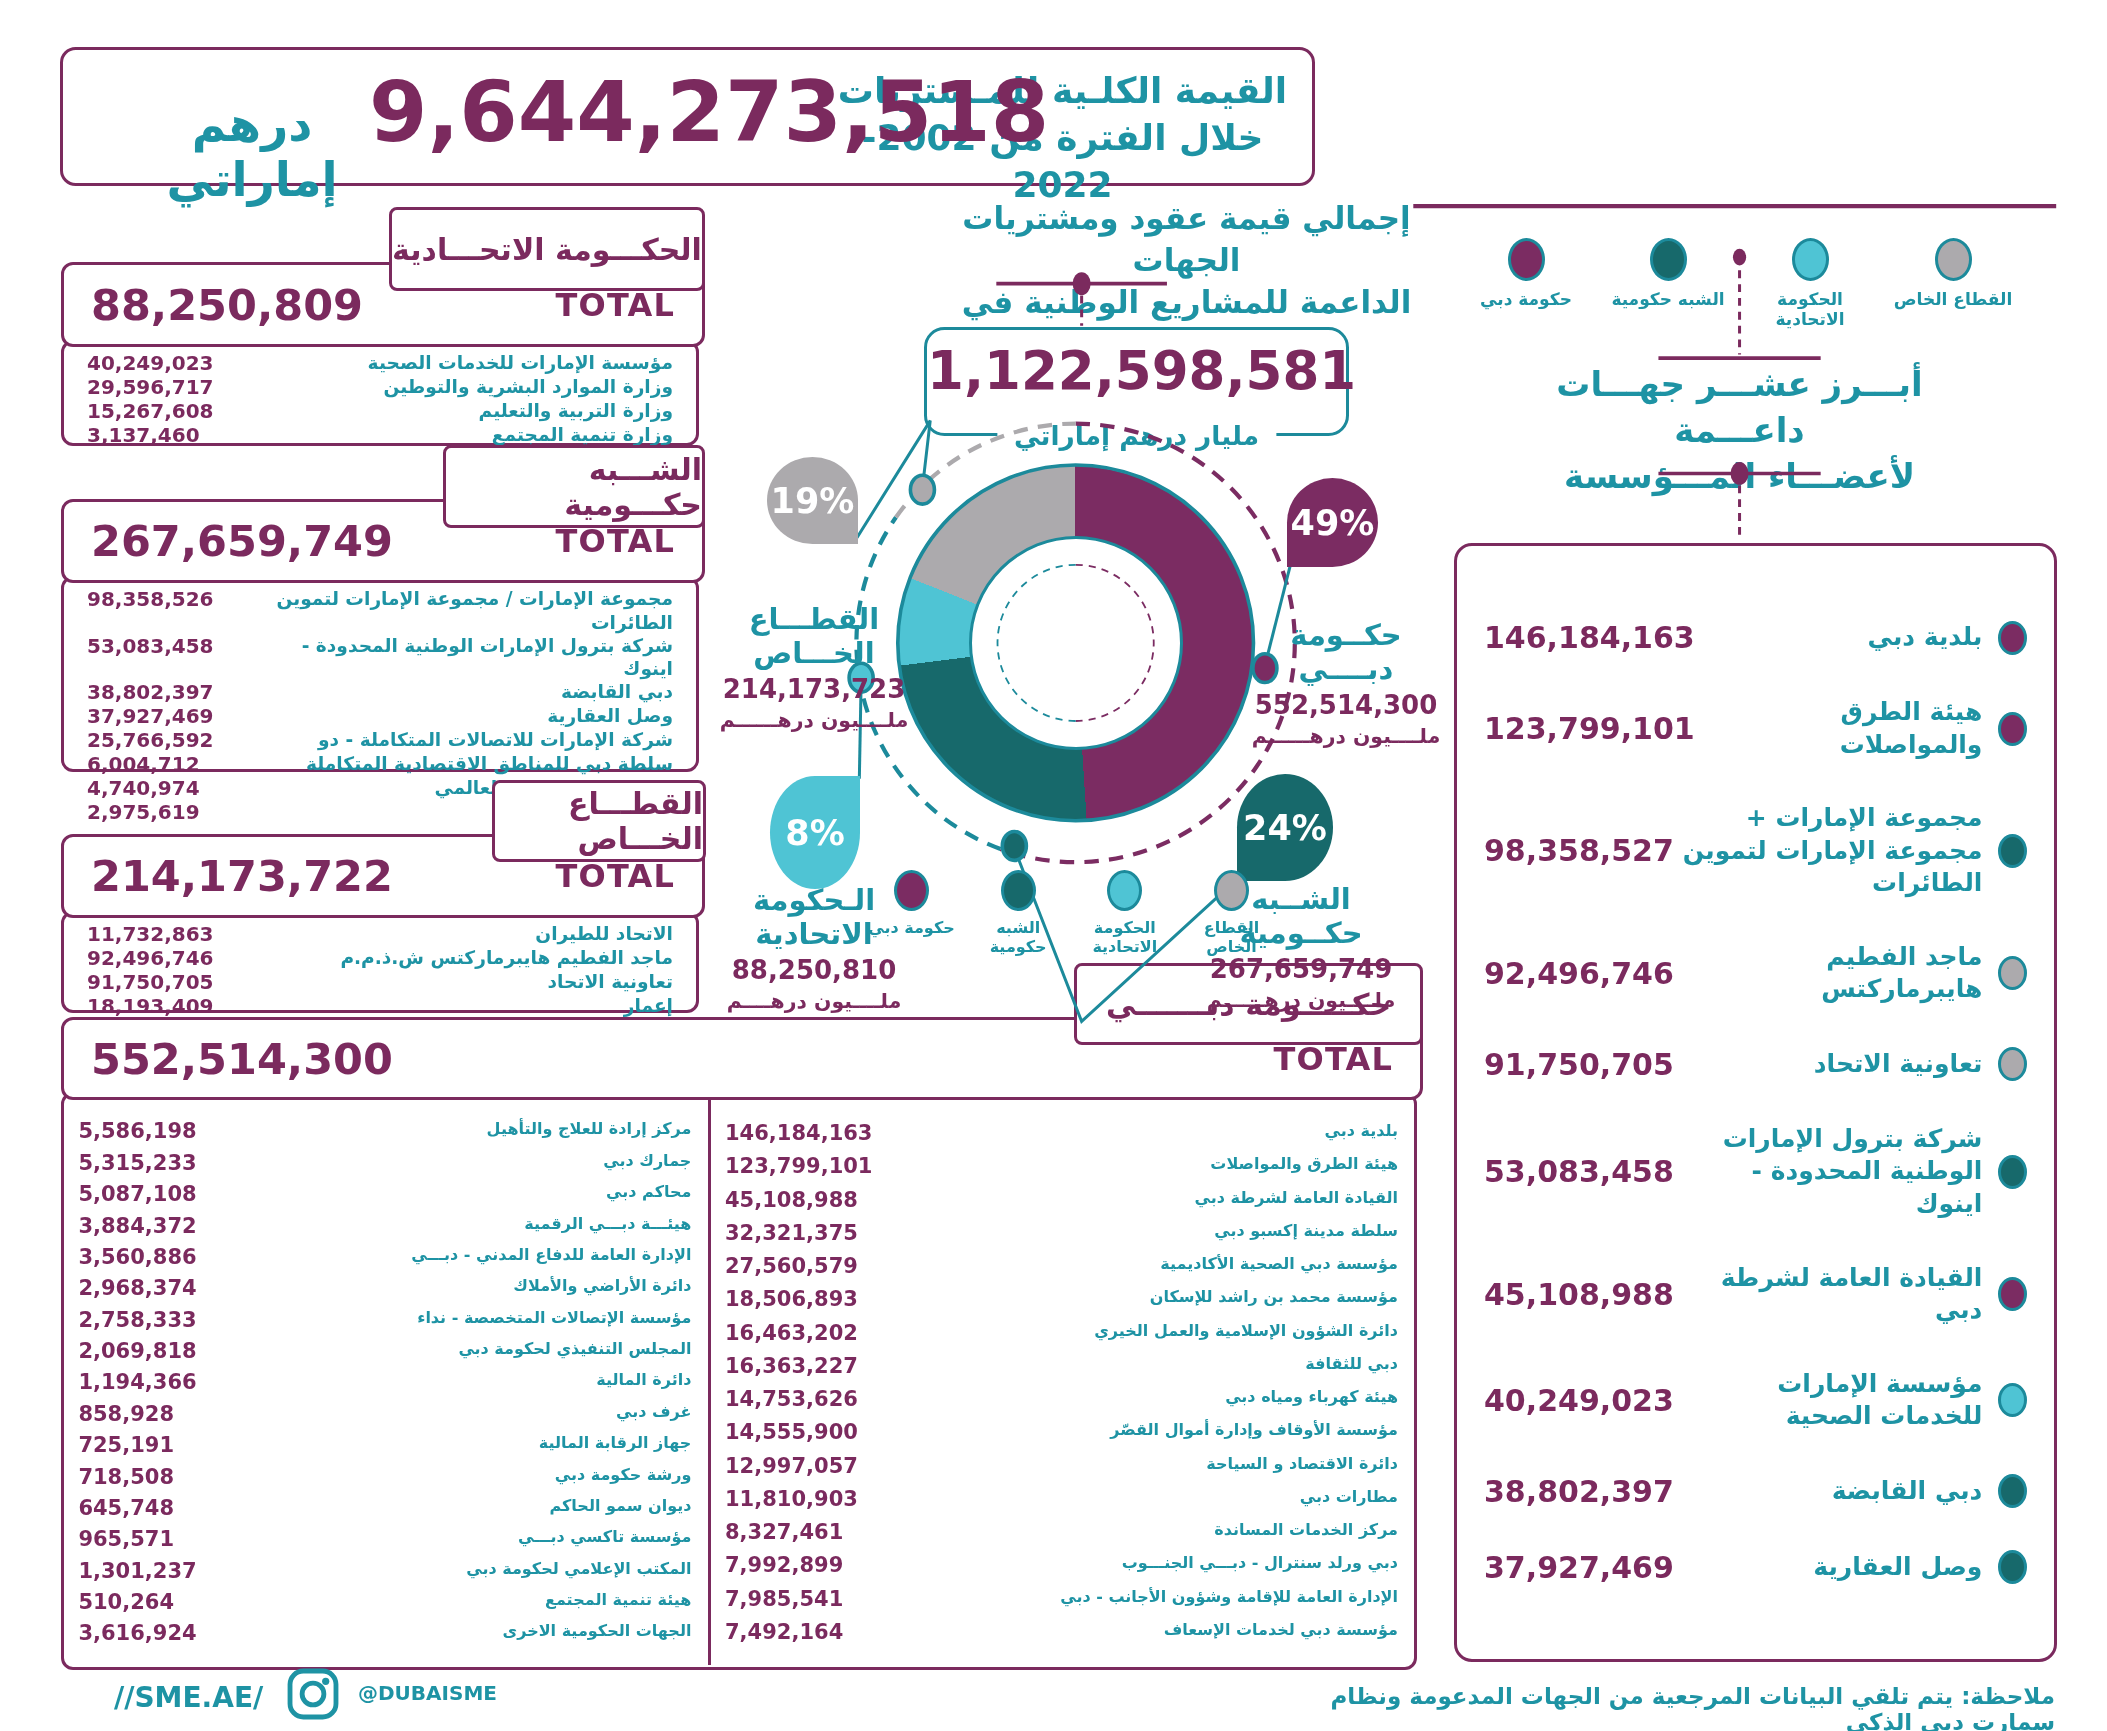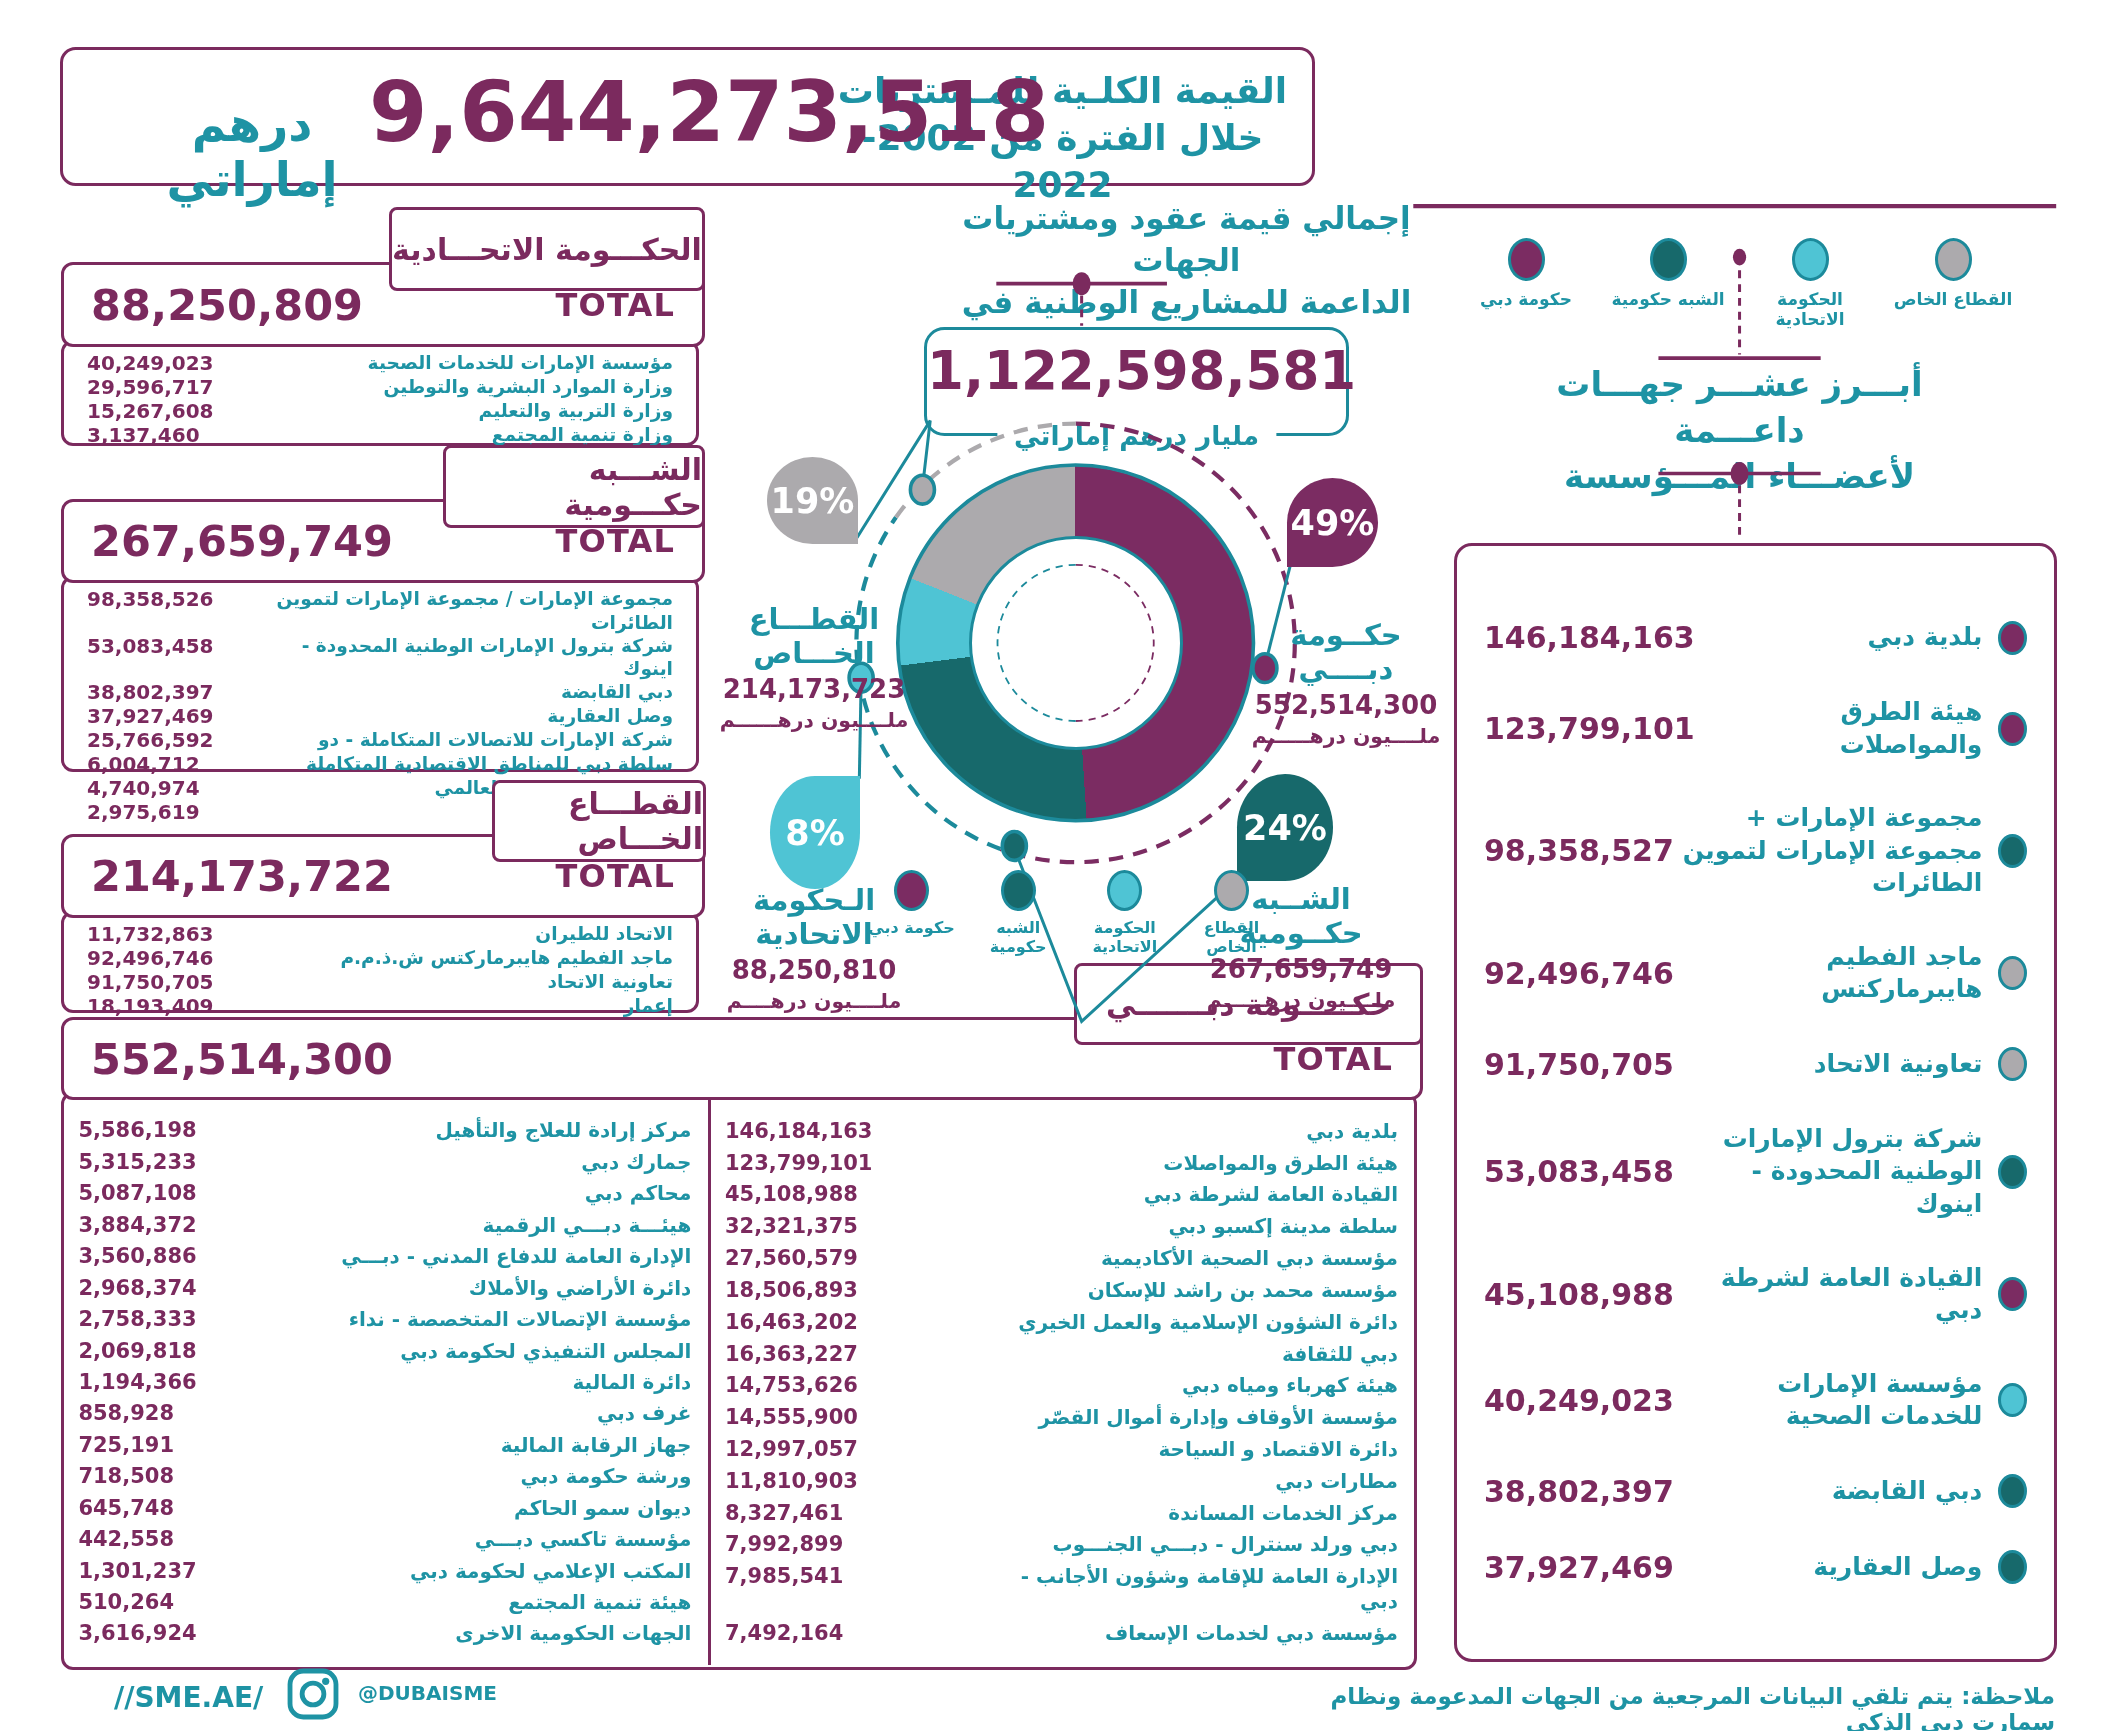--- a/index.html
+++ b/index.html
@@ -38,21 +38,21 @@
   .items-private{left:61px;top:911px;width:638px;height:102px;}
   
   .tab-dubai{left:1074px;top:963px;width:343px;height:76px;}
   .bar-dubai{left:61px;top:1017px;width:1356px;height:77px;}
   .items-dubai{left:61px;top:1092px;width:1356px;height:578px;border:3px solid var(--purple);border-radius:12px;background:#fff;box-sizing:border-box;}
   .dv{position:absolute;left:644px;top:2.4px;width:3px;height:calc(100% - 4.8px);background:var(--purple);}
   .dcol{position:absolute;top:17px;height:541px;display:flex;flex-direction:column;justify-content:space-evenly;}
   .dcol-left{left:14.4px;width:613px;}
   .dcol-right{left:661px;width:673px;}
   .dcol .ival{font-size:21px;min-width:180px;}
-  .dcol .iname{font-size:20px;max-width:385px;}
+  .dcol .iname{font-size:16px;max-width:385px;}
   
   .rp-legend{left:1454px;top:238px;width:604px;height:96px;}
   .rp-legend-item{position:absolute;top:0;width:126px;display:flex;flex-direction:column;align-items:center;gap:8.4px;}
   .lg-dot{width:31px;height:37px;border-radius:50%;border:3.6px solid var(--ring);box-sizing:content-box;}
   .rp-legend-item .lg-label{color:var(--teal);font-size:17px;direction:rtl;text-align:center;}
   .rp-title{left:1535px;top:362px;width:409px;text-align:center;color:var(--teal);font-size:34px;line-height:1.35;direction:rtl;}
   .tt-box{left:1454px;top:543px;width:603px;height:1119px;border:3px solid var(--purple);border-radius:18px;background:#fff;
     box-sizing:border-box;display:flex;flex-direction:column;justify-content:space-evenly;padding:33px 27px;}
   .tt-row{display:flex;flex-direction:row;align-items:center;direction:ltr;}
   .tt-val{color:var(--purple);font-size:30px;min-width:198px;text-align:left;}
@@ -363,21 +363,21 @@
           <span class="ival">718,508</span>
           <span class="iname">ورشة حكومة دبي</span>
         </div>
 
         <div class="irow">
           <span class="ival">645,748</span>
           <span class="iname">ديوان سمو الحاكم</span>
         </div>
 
         <div class="irow">
-          <span class="ival">442,558</span>
+          <span class="ival">965,571</span>
           <span class="iname">مؤسسة تاكسي دبـــي</span>
         </div>
 
         <div class="irow">
           <span class="ival">1,301,237</span>
           <span class="iname">المكتب الإعلامي لحكومة دبي</span>
         </div>
 
         <div class="irow">
           <span class="ival">510,264</span>

